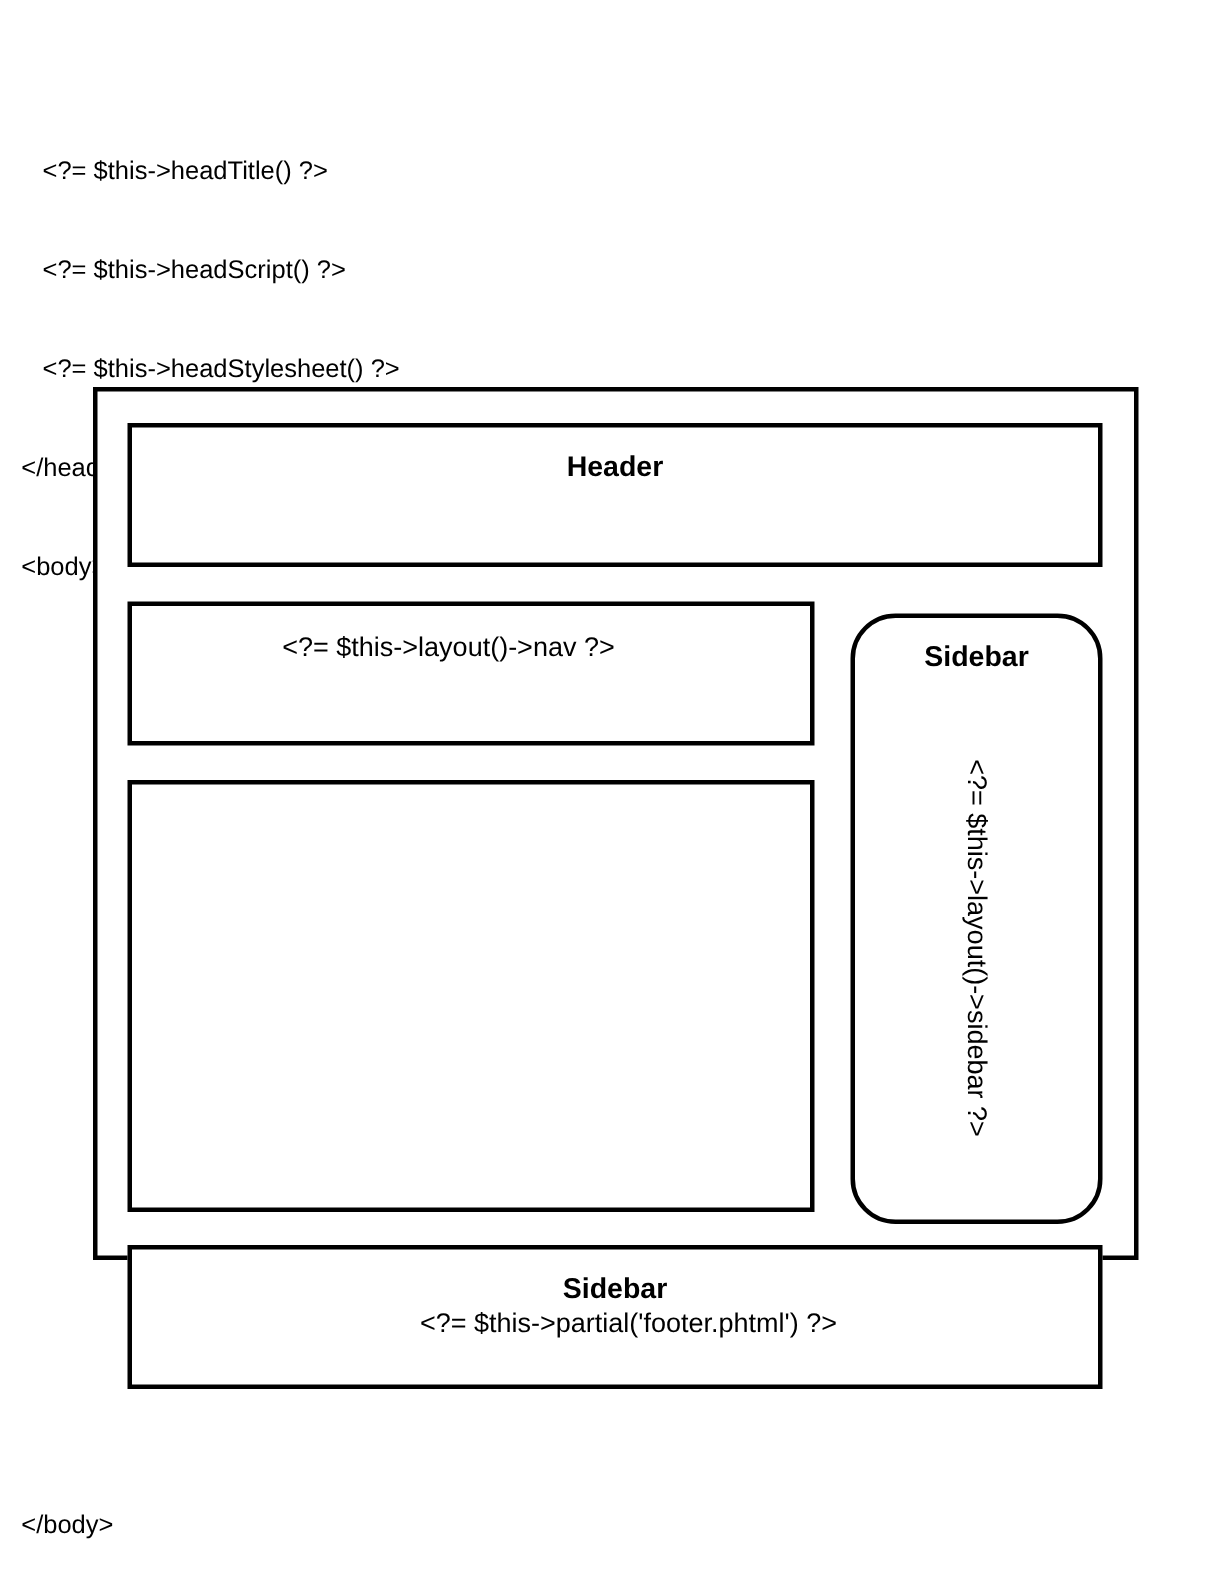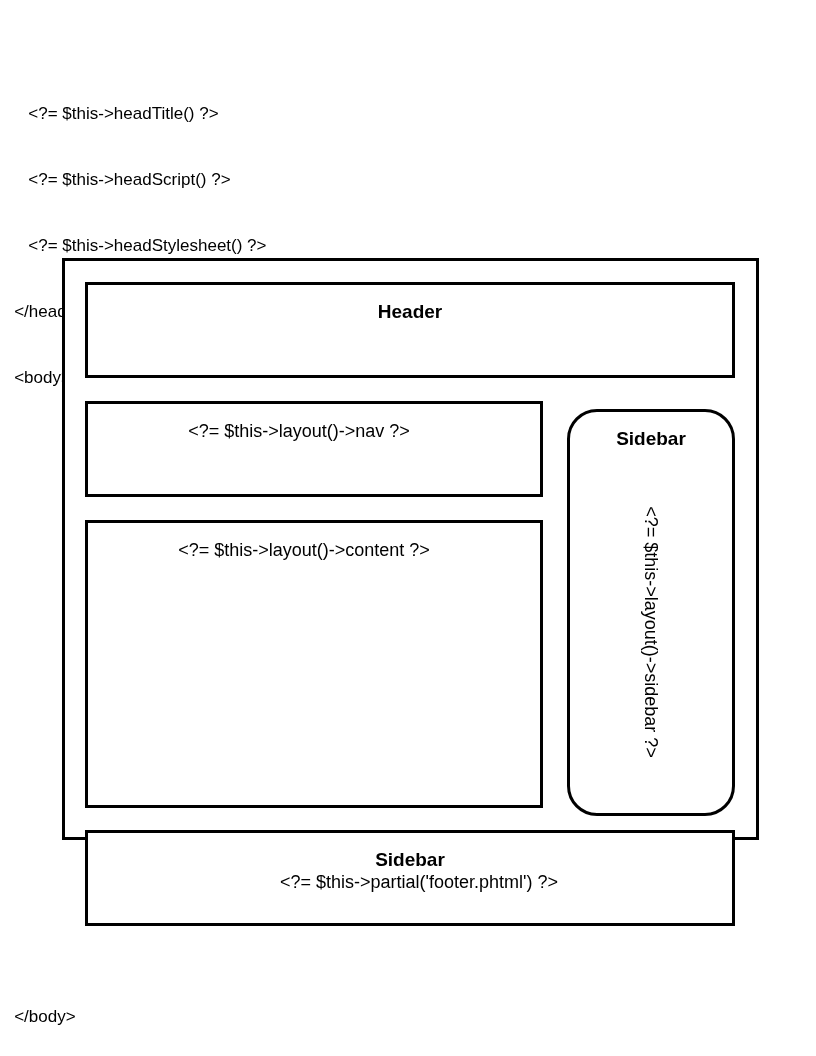--- a/index.html
+++ b/index.html
@@ -153,21 +153,20 @@
 
   <div class="panel" id="panel-header">
     <span class="panel-title">Header</span>
   </div>
 
   <div class="panel" id="panel-navigation">
     <span class="panel-code">&lt;?= $this-&gt;layout()-&gt;nav ?&gt;</span>
   </div>
 
   <div class="panel" id="panel-content">
-    <span class="panel-code">&lt;?= $this-&gt;layout()-&gt;content ?&gt;</span>
   </div>
 
   <div class="panel" id="panel-sidebar">
     <span class="panel-title">Sidebar</span>
     <div class="sidebar-rot-wrap">
       <span class="sidebar-rot">&lt;?= $this-&gt;layout()-&gt;sidebar ?&gt;</span>
     </div>
   </div>
 
   <div class="panel" id="panel-footer">

